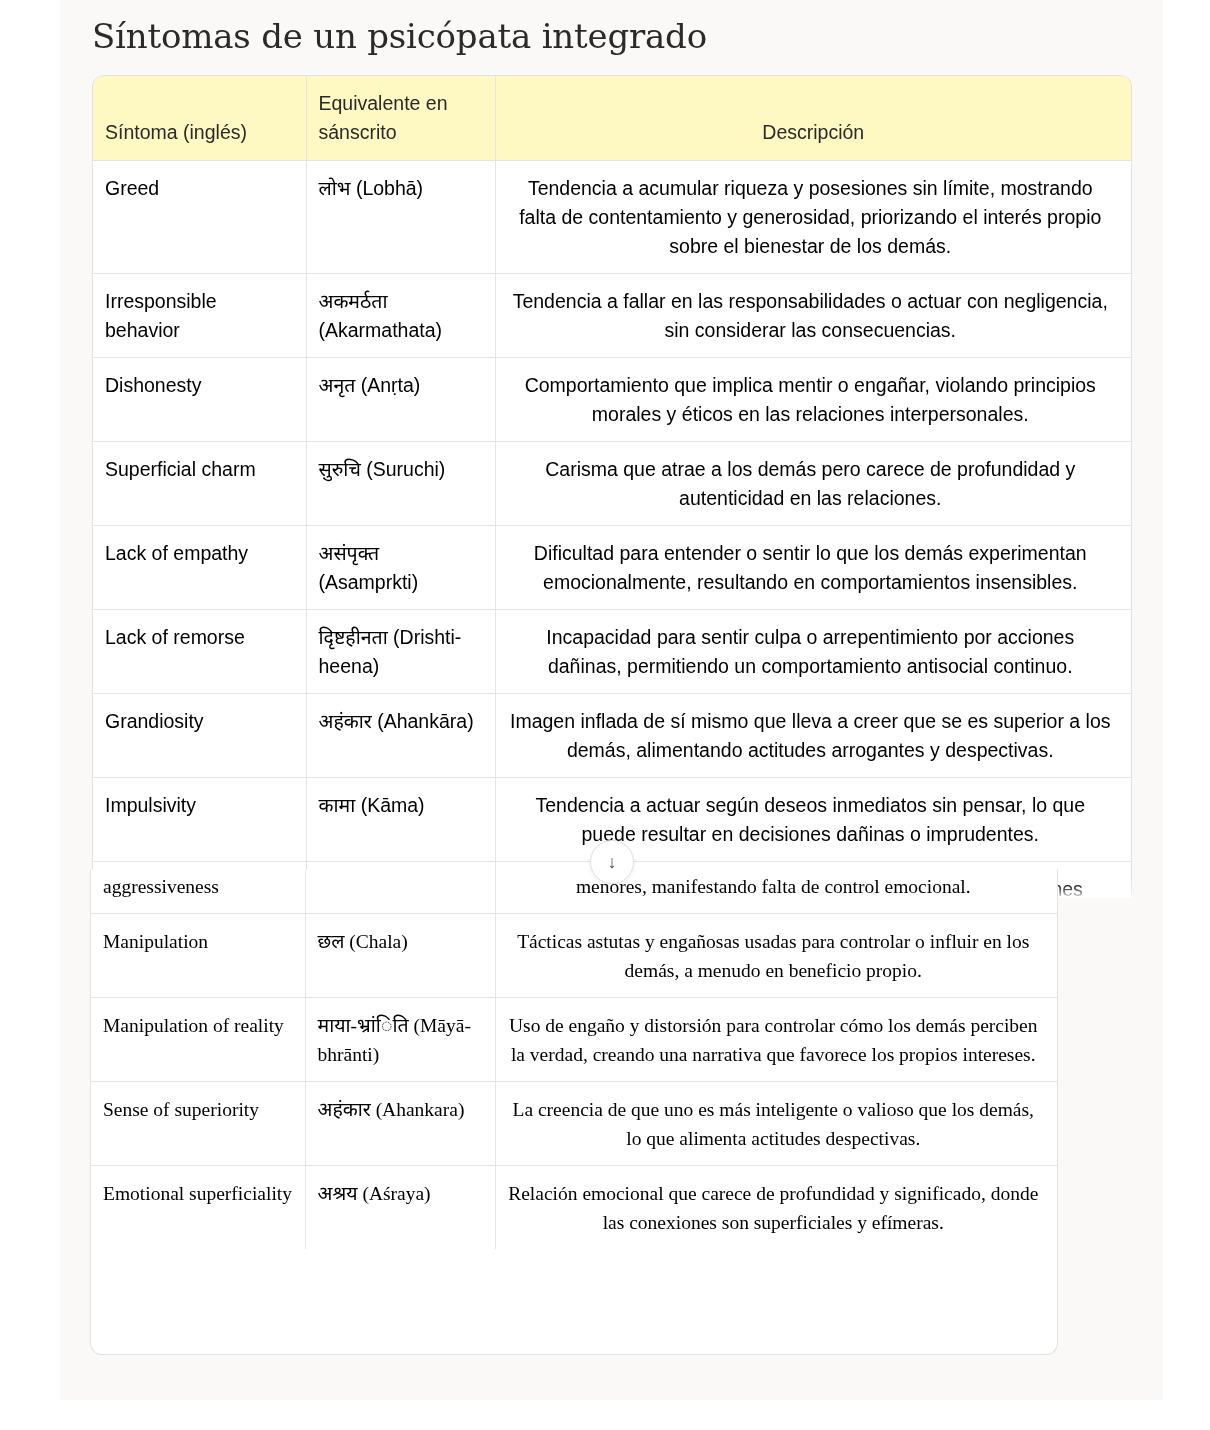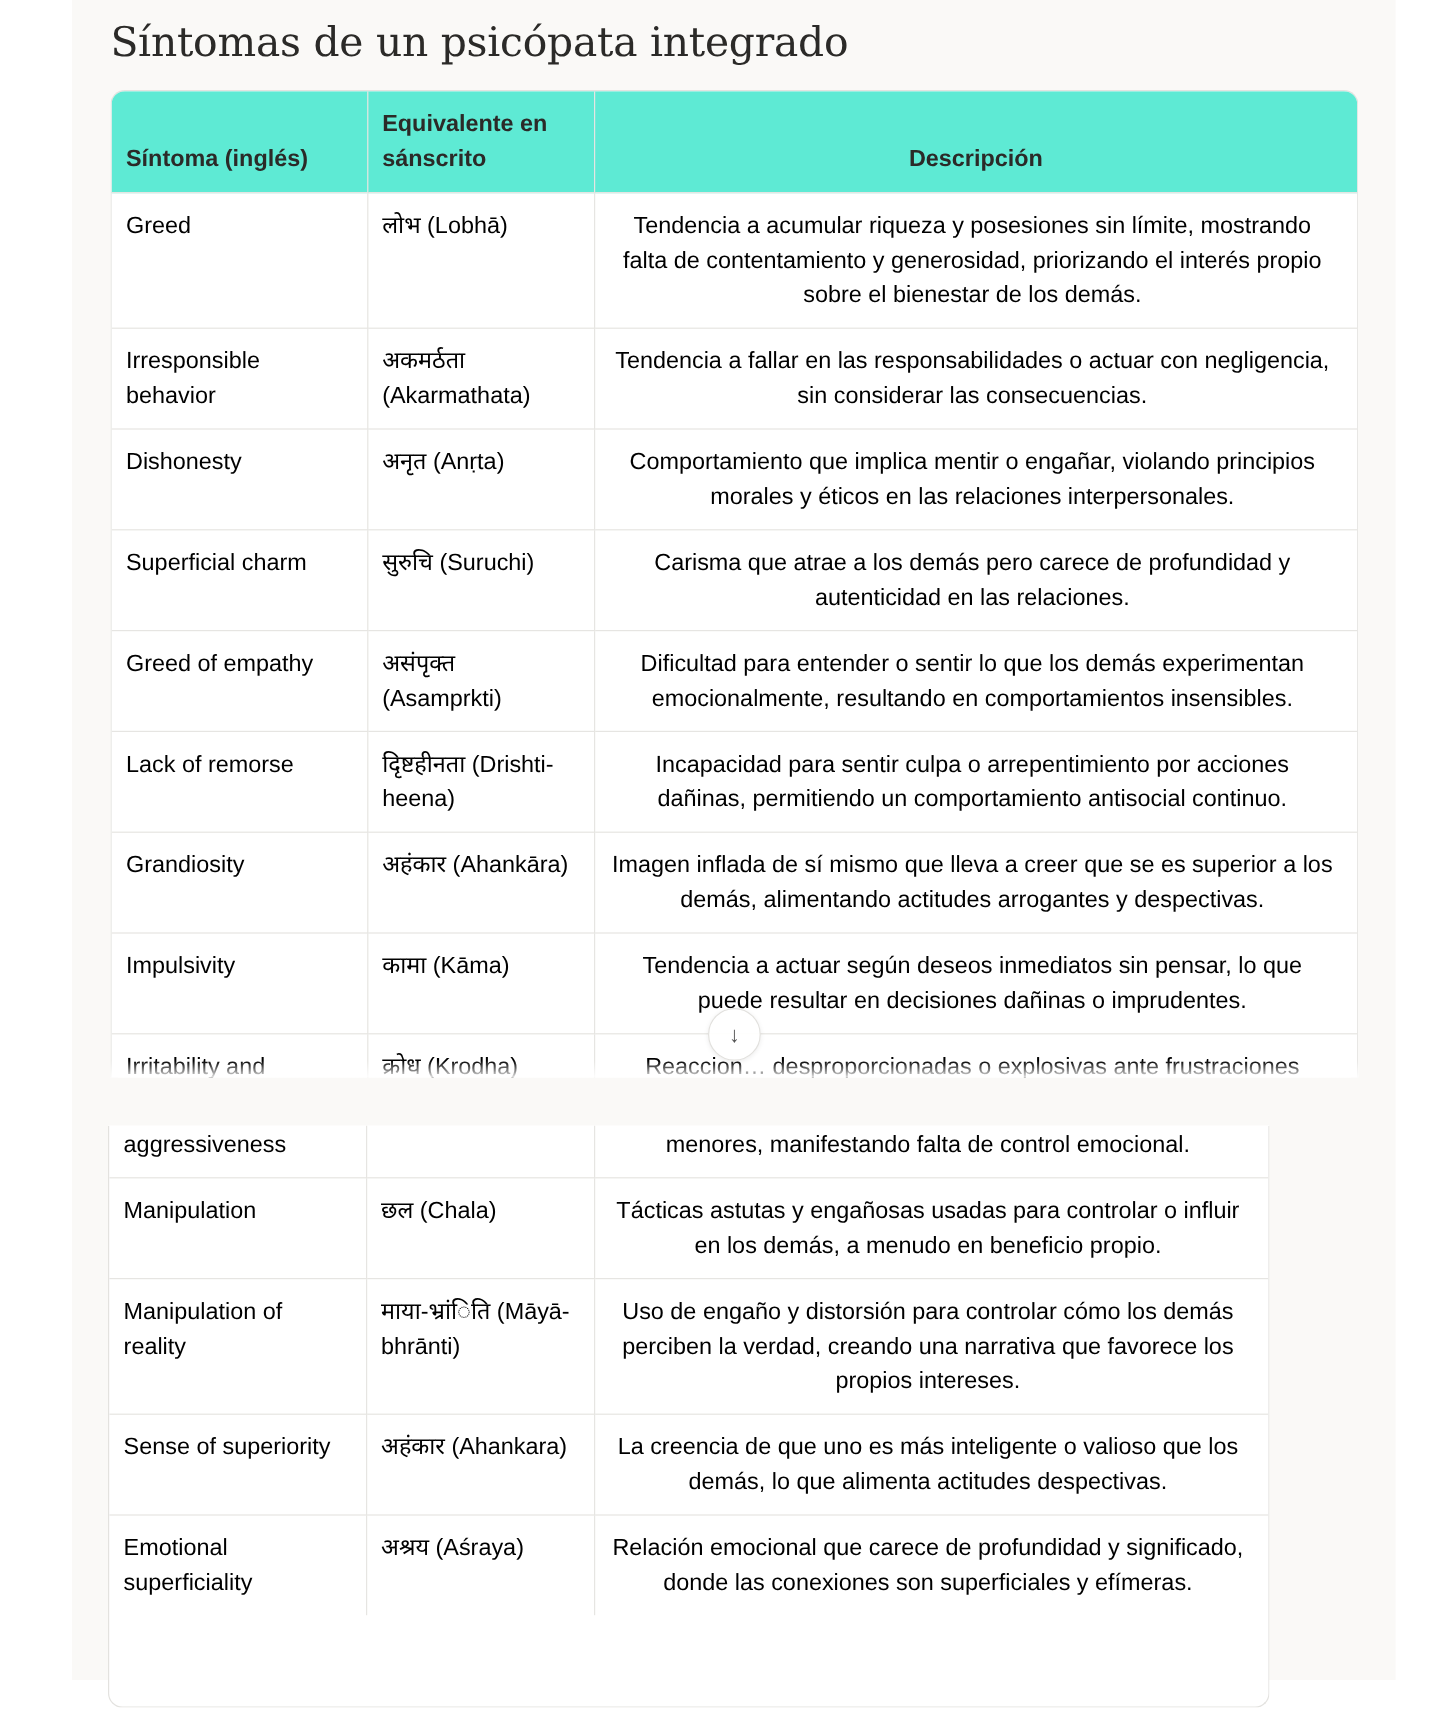--- a/index.html
+++ b/index.html
@@ -14,29 +14,29 @@
     position: absolute; left: 92px; top: 16px;
     font-family: "DejaVu Serif", "Liberation Serif", serif;
     font-size: 34px; font-weight: 400; color: #2b2a28; letter-spacing: -0.2px;
   }
 
   .tbl-wrap {
     position: absolute; background: #fff;
     border: 1.5px solid #e3e2df;
   }
   .tbl-top { left: 92px; top: 75px; width: 1040px; height: 823px; border-radius: 12px 12px 0 0; border-bottom: none; overflow: hidden; }
-  .tbl-bot { left: 90px; top: 938px; width: 968px; height: 485px; border-radius: 0 0 12px 12px; border-top: none; overflow: hidden; }
+  .tbl-bot { left: 90px; top: 870px; width: 968px; height: 485px; border-radius: 0 0 12px 12px; border-top: none; overflow: hidden; font-family: Liberation Serif, serif; }
 
   table { border-collapse: collapse; width: 100%; table-layout: fixed; font-size: 19.5px; line-height: 29px; }
   col.c1 { width: 213px; } col.c2 { width: 189px; } col.c3 { width: auto; }
   .tbl-bot col.c1 { width: 214px; } .tbl-bot col.c2 { width: 190px; }
 
   th, td { vertical-align: top; text-align: left; padding: 13px 12px 12px 12px; border-right: 1.5px solid #e6e5e2; border-bottom: 1.5px solid #e6e5e2; }
   th:last-child, td:last-child { border-right: none; text-align: center; }
-  thead th { background: #5eead4; font-weight: 700; color: #2b2a28; vertical-align: bottom; height: 82px; padding-bottom: 13px; }
+  thead th { background: #fef9c3; font-weight: 400; color: #2b2a28; vertical-align: bottom; height: 82px; padding-bottom: 13px; }
   td { color: #000000; }
   td.c3 { padding-right: 18px; }
 
   .tbl-top tbody tr:last-child td { border-bottom: none; height: 52px; }
   .tbl-bot tbody tr:last-child td { border-bottom: none; }
   .tbl-bot tr.seam td { padding-top: 2px; height: 40px; }
 
   .scroll-down-btn {
     position: absolute; left: 590px; top: 840px; width: 44px; height: 44px;
     border-radius: 50%; background: rgba(255,255,255,0.92);
@@ -85,21 +85,21 @@
         <td>Dishonesty</td>
         <td>अनृत (Anṛta)</td>
         <td class="c3">Comportamiento que implica mentir o engañar, violando principios morales y éticos en las relaciones interpersonales.</td>
       </tr>
       <tr>
         <td>Superficial charm</td>
         <td>सुरुचि (Suruchi)</td>
         <td class="c3">Carisma que atrae a los demás pero carece de profundidad y autenticidad en las relaciones.</td>
       </tr>
       <tr>
-        <td>Greed of empathy</td>
+        <td>Lack of empathy</td>
         <td>असंपृक्त (Asamprkti)</td>
         <td class="c3">Dificultad para entender o sentir lo que los demás experimentan emocionalmente, resultando en comportamientos insensibles.</td>
       </tr>
       <tr>
         <td>Lack of remorse</td>
         <td>दृिष्टहीनता (Drishti-heena)</td>
         <td class="c3">Incapacidad para sentir culpa o arrepentimiento por acciones dañinas, permitiendo un comportamiento antisocial continuo.</td>
       </tr>
       <tr>
         <td>Grandiosity</td>

